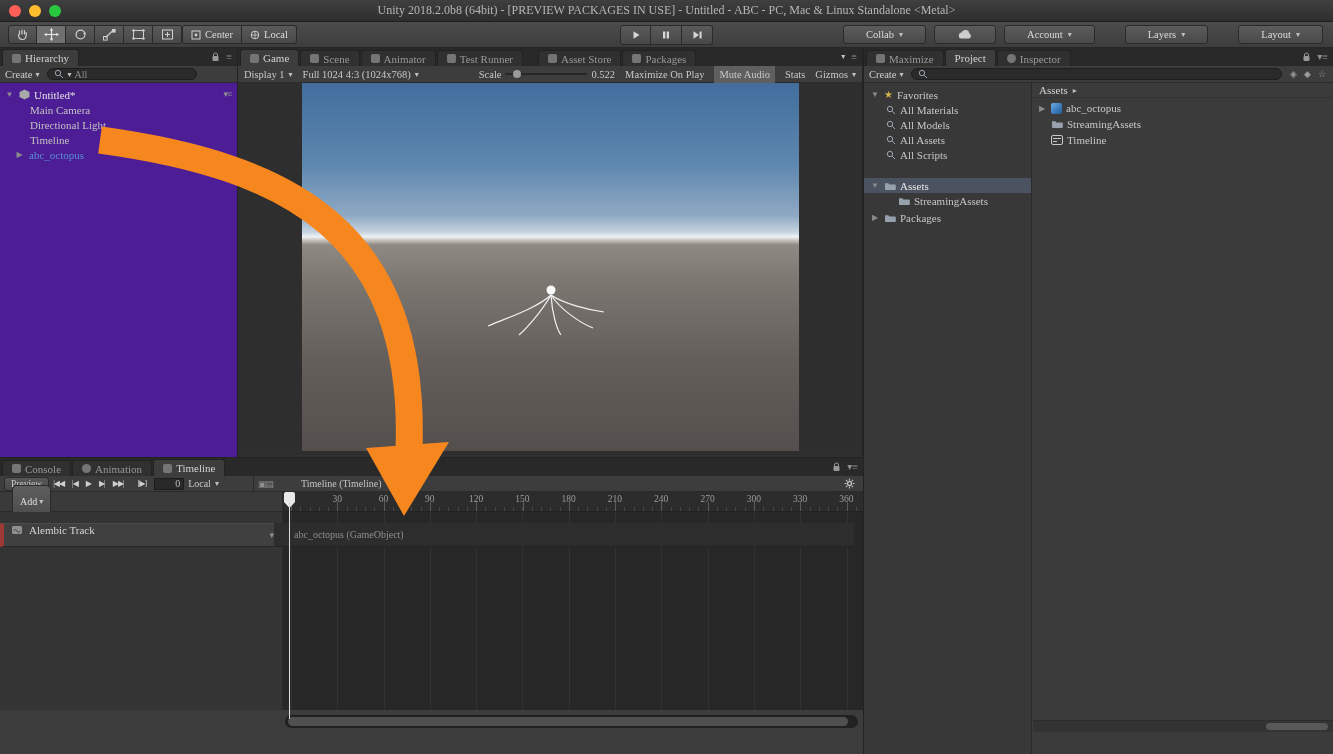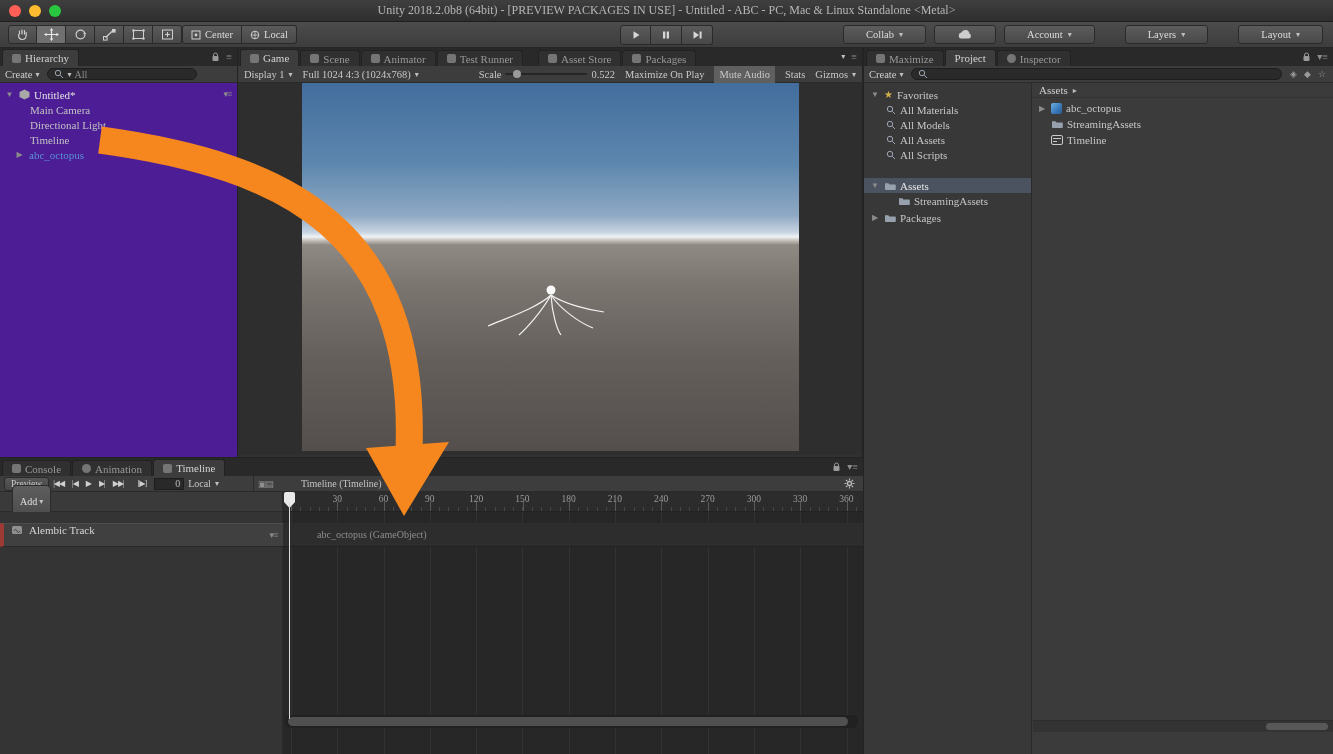--- a/index.html
+++ b/index.html
@@ -76,21 +76,21 @@
   .gbtn.on{background:#5f5f5f;border-radius:2px;padding:14px 5px}
   .slider{width:82px;height:2px;background:#262626;border-radius:1px;position:relative}
   .knob{position:absolute;left:8px;top:-3px;width:8px;height:8px;border-radius:50%;background:#9a9a9a}
   .viewport{position:absolute;left:0;top:35px;right:0;bottom:2px;background:#2e2e2e;overflow:hidden}
   .render{position:absolute;left:64px;top:0;width:497px;height:368px;
     background:linear-gradient(#426d9d 0%, #5d87ae 22%, #8fa9c4 36%, #c6d3e0 40.5%, #eef2f5 41.8%,
       #cfc9c4 42.6%, #8f8984 44%, #7b7570 55%, #645f5b 75%, #544f4c 100%)}
   .octo{position:absolute;left:0;top:0}
 
   
-  #bottomleft{left:0;top:457px;width:863px;height:297px;border-top:1px solid #232323;background:#333}
+  #bottomleft{left:0;top:457px;width:863px;height:253px;border-top:1px solid #232323;background:#333}
   .ttoolbar{position:absolute;left:0;top:18px;width:100%;height:16px;background:#3d3d3d;
     border-bottom:1px solid #2a2a2a;display:flex;align-items:center;font-size:10px;color:#c8c8c8}
   .tp{font-size:8px;letter-spacing:-1px;color:#cfcfcf;padding:0 4px}
   .previewbtn{margin-left:4px;padding:1px 6px;background:linear-gradient(#575757,#474747);
     border:1px solid #2a2a2a;border-radius:3px;font-size:9.5px}
   .framebox{width:30px;height:12px;background:#292929;border:1px solid #1d1d1d;color:#bbb;
     display:flex;align-items:center;justify-content:flex-end;padding-right:3px;font-size:10px;margin:0 4px}
   .tdivider{width:1px;height:16px;background:#2a2a2a;margin:0 4px}
   .addrow-left{position:absolute;left:0;top:34px;width:283px;height:20px;background:#3a3a3a;
     border-bottom:1px solid #2b2b2b;border-right:1px solid #2b2b2b;display:flex;align-items:center}
@@ -103,22 +103,22 @@
     background-size:100% 9px,100% 4px;background-position:8px bottom,8px bottom;background-repeat:no-repeat}
   .rulernums{position:absolute;left:314px;top:36px;display:flex;pointer-events:none}
   .rulernums span{width:46.3px;text-align:center;font-size:9.5px;color:#9c9c9c}
   .tracklist{position:absolute;left:0;top:54px;width:283px;bottom:0;background:#343434;border-right:1px solid #2b2b2b}
   .lanes{position:absolute;left:283px;top:54px;width:580px;bottom:0;background:#272727;
     background-image:repeating-linear-gradient(to right,rgba(255,255,255,.05) 0 1px,transparent 1px 46.3px);
     background-position:8px 0}
   .trackhead{position:absolute;left:0;top:65px;width:283px;height:24px;background:#404040;
     border-top:1px solid #4c4c4c;border-bottom:1px solid #282828;border-left:4px solid #9e3a36;
     display:flex;gap:6px;padding-left:7px}
-  .trackband{position:absolute;left:283px;top:65px;width:580px;height:24px;background:#2d2d2d;
-    border-bottom:1px solid #222;display:flex;align-items:center;padding-left:34px;color:#8d8d8d;font-size:10px}
+  .trackband{position:absolute;left:274px;top:65px;width:580px;height:24px;background:#2d2d2d;
+    border-bottom:1px solid #222;display:flex;align-items:center;padding-left:20px;color:#8d8d8d;font-size:10px}
   .playhead-head{position:absolute;left:284px;top:34px;width:11px;height:16px;background:#e9e9e9;
     border-radius:2px 2px 0 0;clip-path:polygon(0 0,100% 0,100% 62%,50% 100%,0 62%);z-index:5}
   .playhead-line{position:absolute;left:289px;top:44px;width:1px;height:217px;background:#dcdcdc;z-index:5}
   .hscroll{position:absolute;left:285px;top:257px;width:573px;height:13px;background:#212121;border-radius:7px}
   .hscroll .thumb{position:absolute;left:3px;right:10px;top:2px;bottom:2px;background:#505050;border-radius:5px}
 
   
   #rightpanel{left:863px;top:48px;width:470px;height:706px;border-left:1px solid #232323;background:#3b3b3b}
   .picons{display:flex;gap:7px;color:#9a9a9a;font-size:9px;align-items:center;margin-right:2px}
   .leftcol{position:absolute;left:0;top:35px;width:168px;bottom:0;background:#383838;border-right:1px solid #2a2a2a;padding-top:4px}

